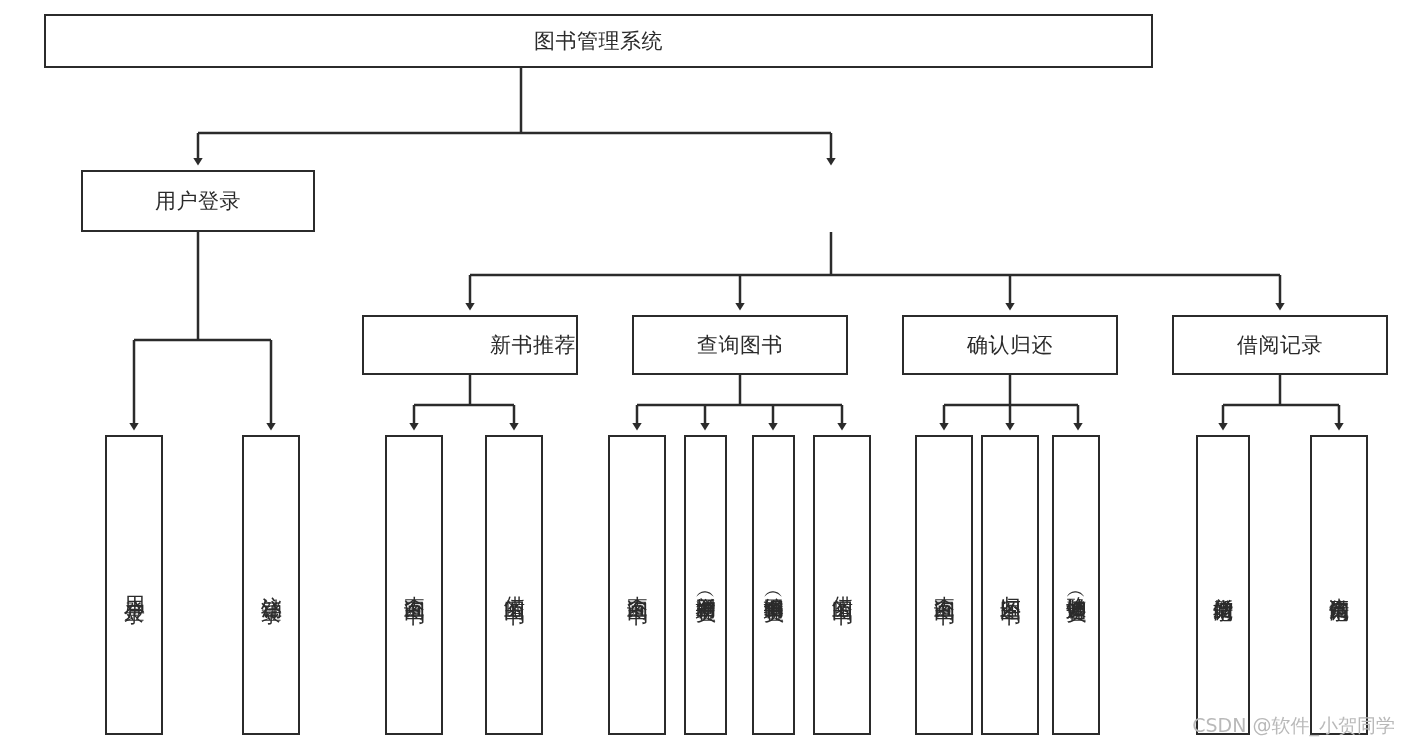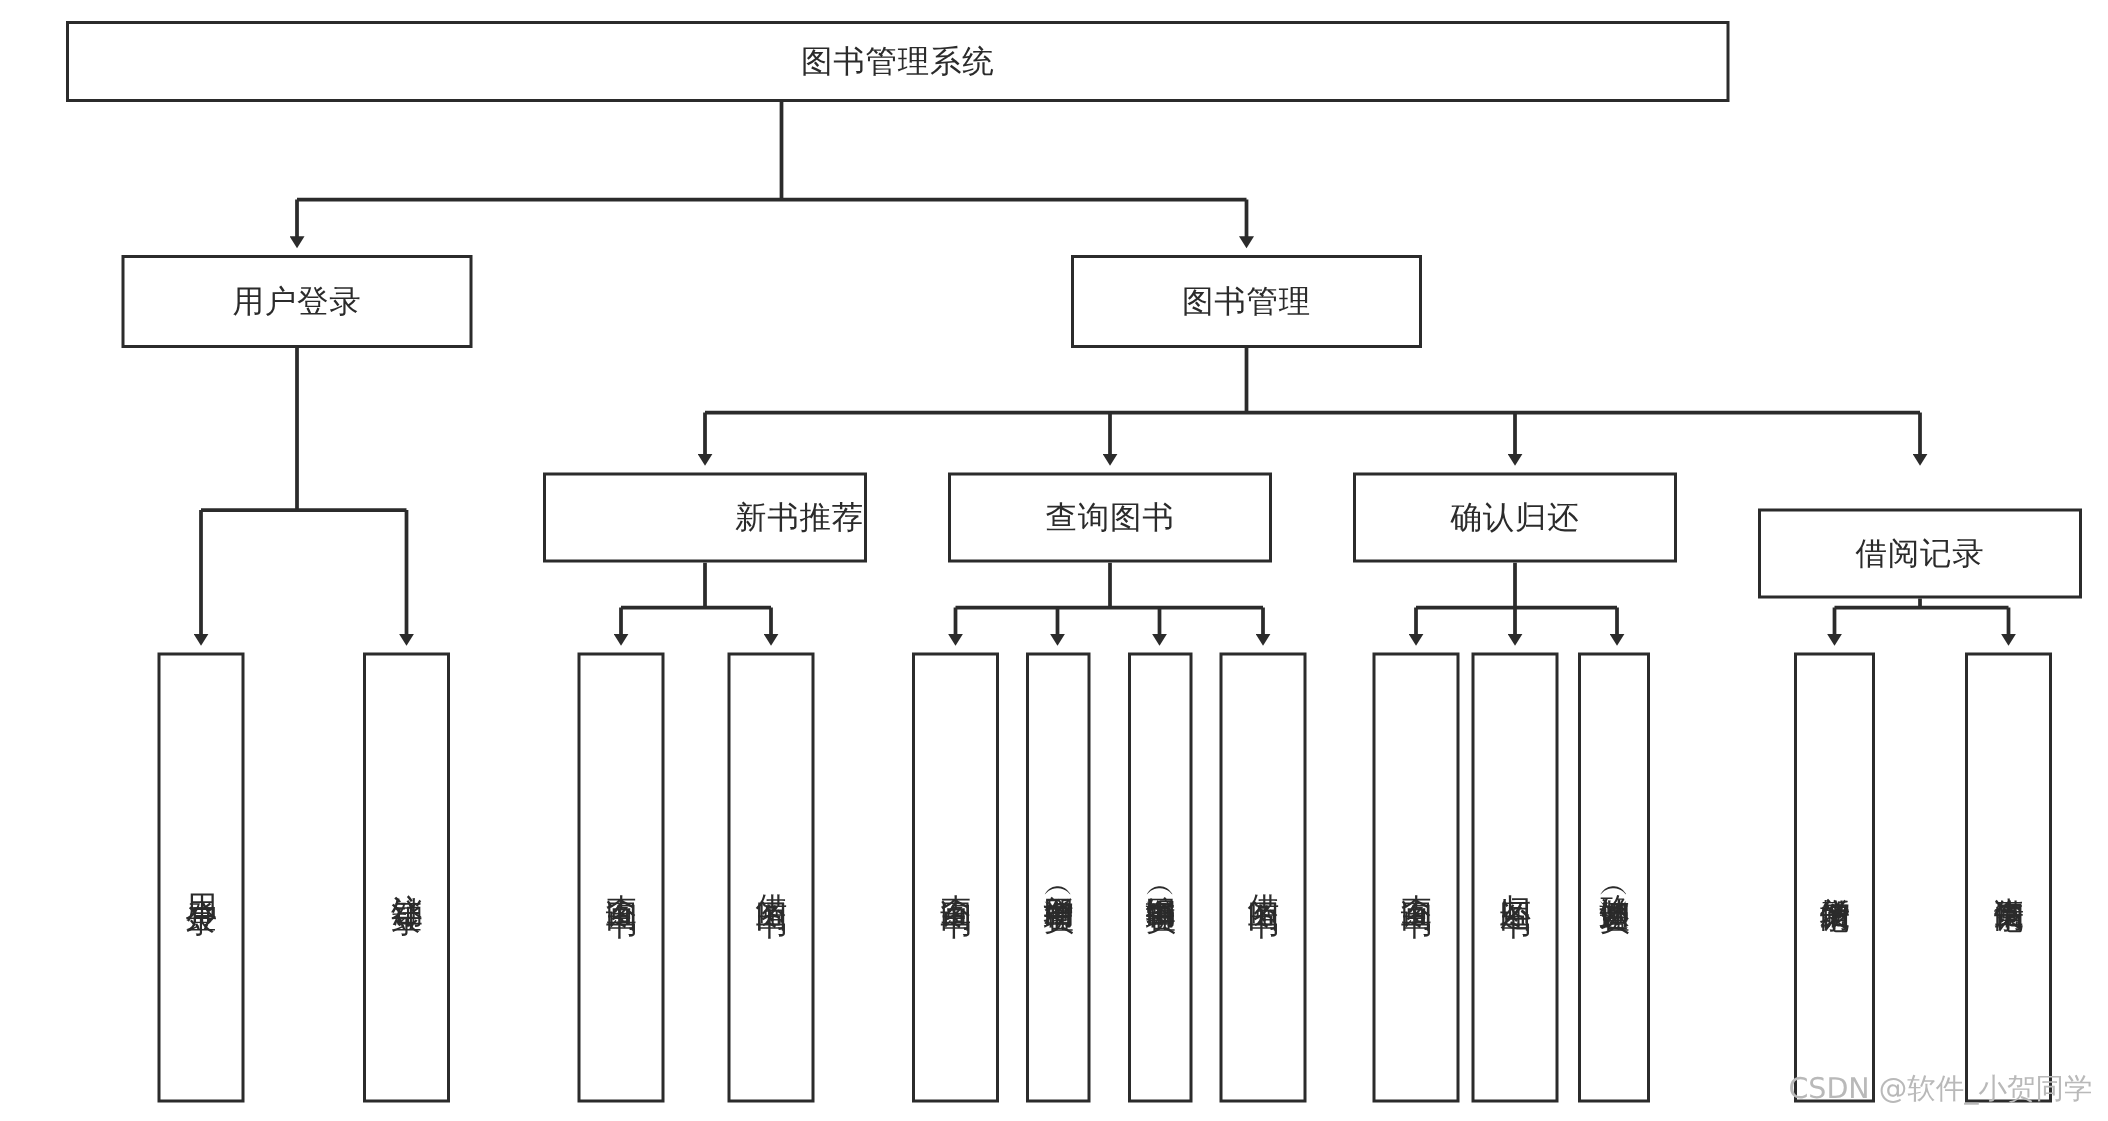--- a/index.html
+++ b/index.html
@@ -124,34 +124,31 @@
     </g>
   </svg>
 
   <div class="node horizontal" style="left:32px; top:14px; width:1109px; height:54px;margin-left:12px;">
     <span class="label">图书管理系统</span>
   </div>
 
   <div class="node horizontal" style="left:81px; top:170px; width:234px; height:62px;">
     <span class="label">用户登录</span>
   </div>
-  <div class="node horizontal" style="left:714px; top:170px; width:234px; height:62px;">
-    <span class="label">图书管理</span>
-  </div>
 
   <div class="node horizontal" style="left:362px; top:315px; width:216px; height:60px;justify-content:flex-end;">
     <span class="label">新书推荐</span>
   </div>
   <div class="node horizontal" style="left:632px; top:315px; width:216px; height:60px;">
     <span class="label">查询图书</span>
   </div>
   <div class="node horizontal" style="left:902px; top:315px; width:216px; height:60px;">
     <span class="label">确认归还</span>
   </div>
-  <div class="node horizontal" style="left:1172px; top:315px; width:216px; height:60px;margin-top:24px;">
+  <div class="node horizontal" style="left:1172px; top:315px; width:216px; height:60px;">
     <span class="label">借阅记录</span>
   </div>
 
   <div class="node vertical" style="left:105px; top:435px; width:58px; height:300px;">
     <span class="label">用户登录</span>
   </div>
   <div class="node vertical" style="left:242px; top:435px; width:58px; height:300px;">
     <span class="label">注销登录</span>
   </div>
 

